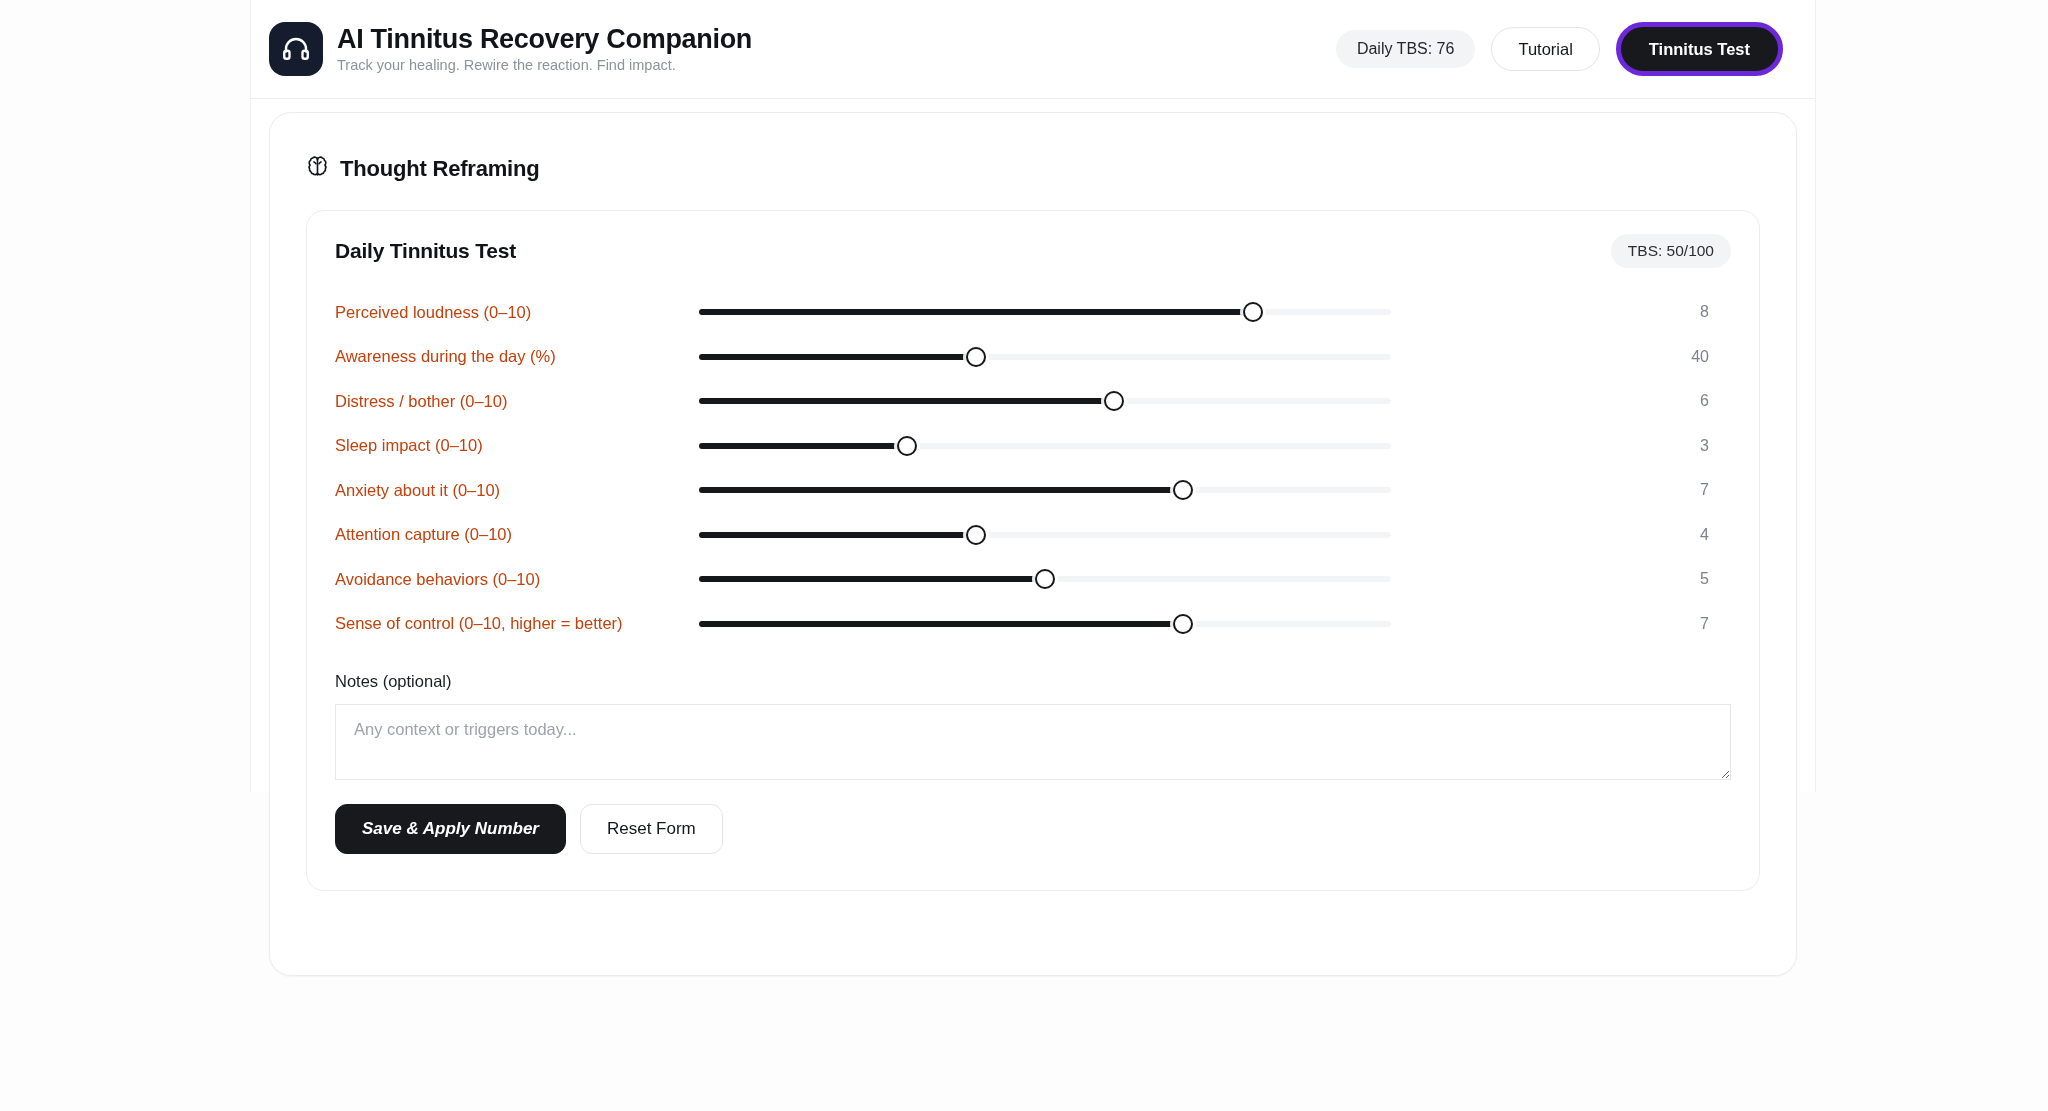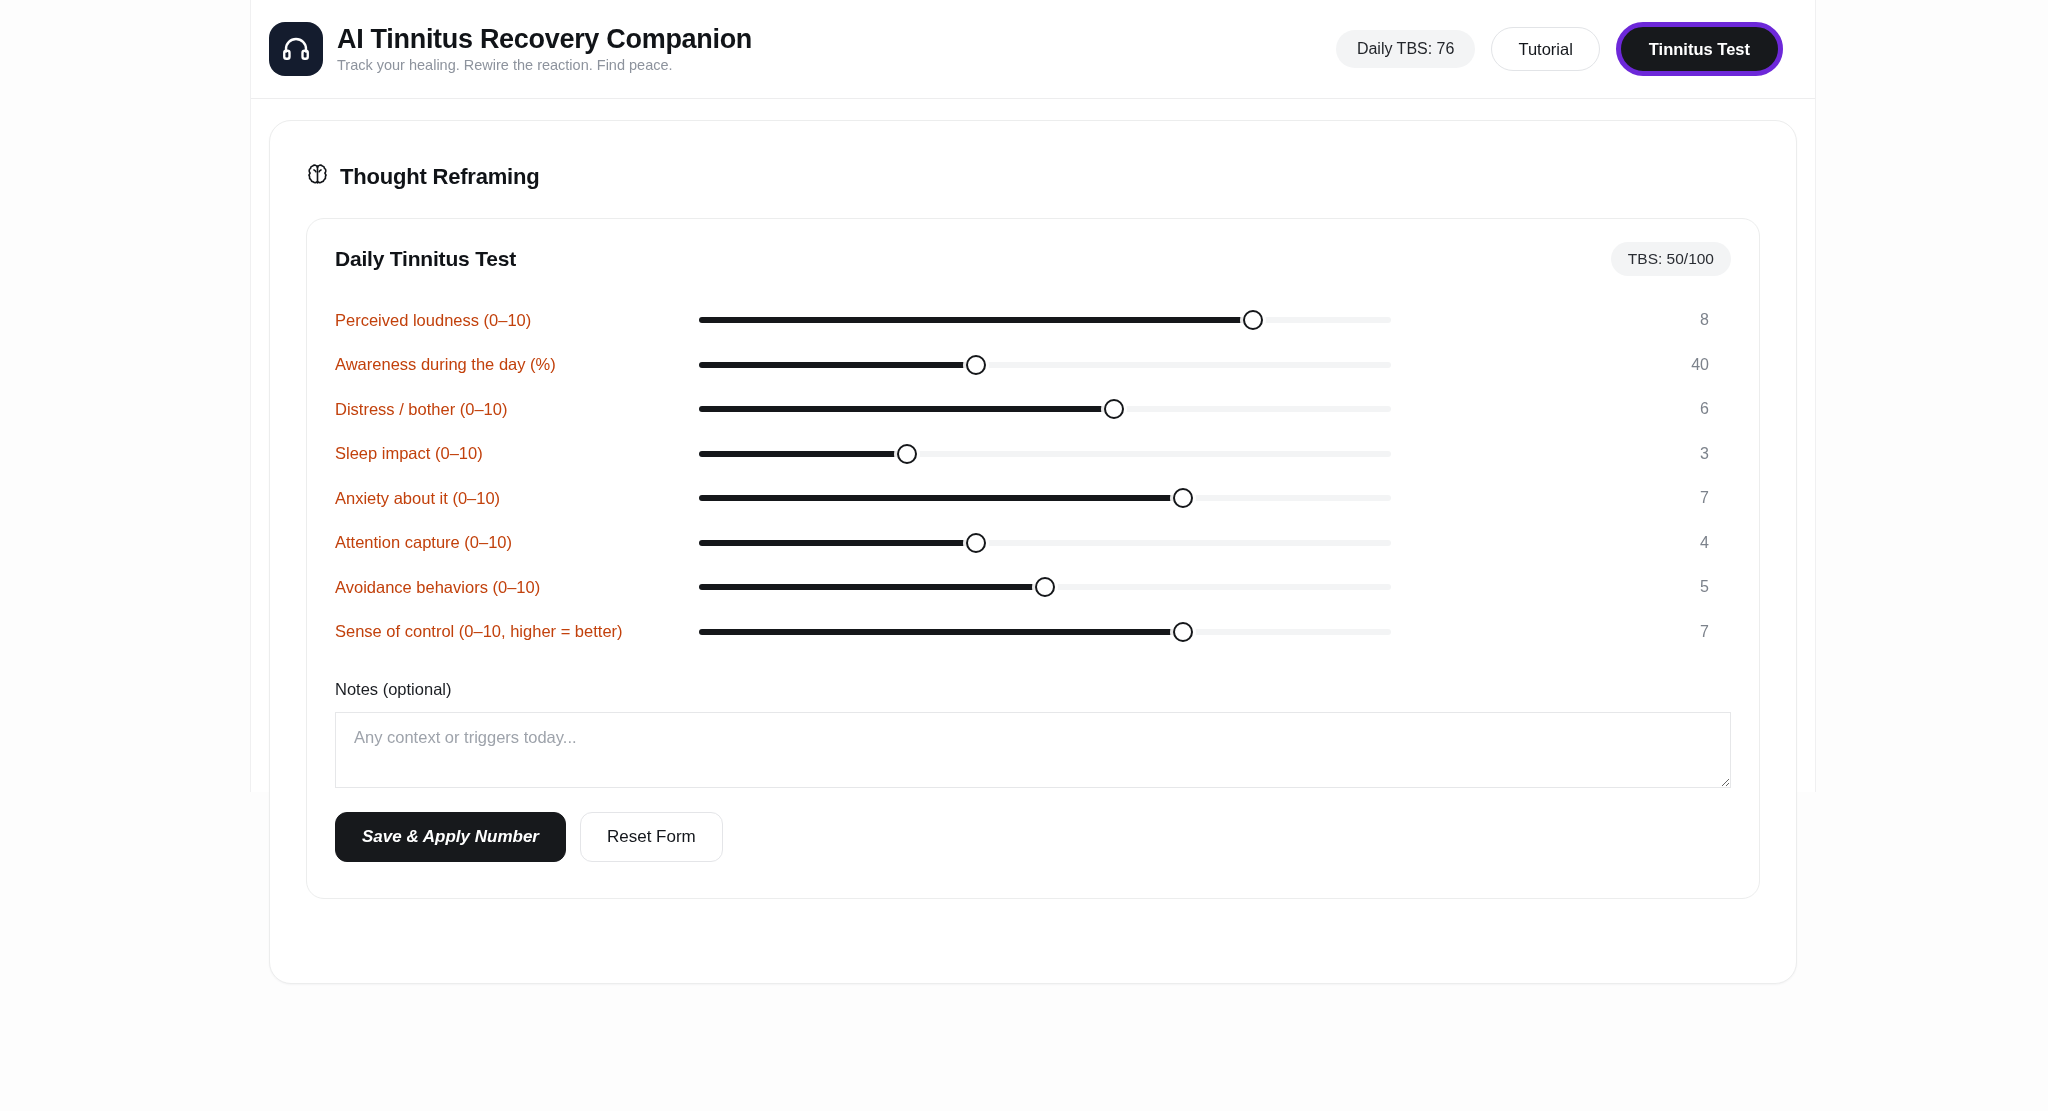--- a/index.html
+++ b/index.html
@@ -77,21 +77,21 @@
   .btn-dark {
     background: #17191c;
     border: 5px solid #6d28d9;
     color: #ffffff;
     font-weight: 600;
     padding: 13px 28px;
   }
   
   .outer-card {
     position: absolute;
-    left: 18px; top: 120px;
+    left: 18px; top: 112px;
     width: 1528px; height: 864px;
     background: #ffffff;
     border: 1px solid #eceded;
     border-radius: 22px;
     box-shadow: 0 1px 2px rgba(16,24,40,0.04);
     padding: 42px 36px;
   }
   .section-head {
     display: flex; align-items: center; gap: 11px;
   }
@@ -229,21 +229,21 @@
       <div class="brand">
         <div class="logo-badge">
           <svg width="30" height="30" viewBox="0 0 24 24" fill="none" stroke="#ffffff" stroke-width="1.9" stroke-linecap="round" stroke-linejoin="round">
             <path d="M4 14v-2a8 8 0 0 1 16 0v2"></path>
             <rect x="2.6" y="13.4" width="4.2" height="6.4" rx="1.6"></rect>
             <rect x="17.2" y="13.4" width="4.2" height="6.4" rx="1.6"></rect>
           </svg>
         </div>
         <div class="brand-text">
           <div class="app-title">AI Tinnitus Recovery Companion</div>
-          <div class="app-tagline">Track your healing. Rewire the reaction. Find peace.</div>
+          <div class="app-tagline">Track your healing. Rewire the reaction. Find impact.</div>
         </div>
       </div>
       <div class="header-right">
         <div class="tbs-pill">Daily TBS: 76</div>
         <button class="btn btn-outline">Tutorial</button>
         <button class="btn btn-dark">Tinnitus Test</button>
       </div>
     </div>
 
     <div class="outer-card">

